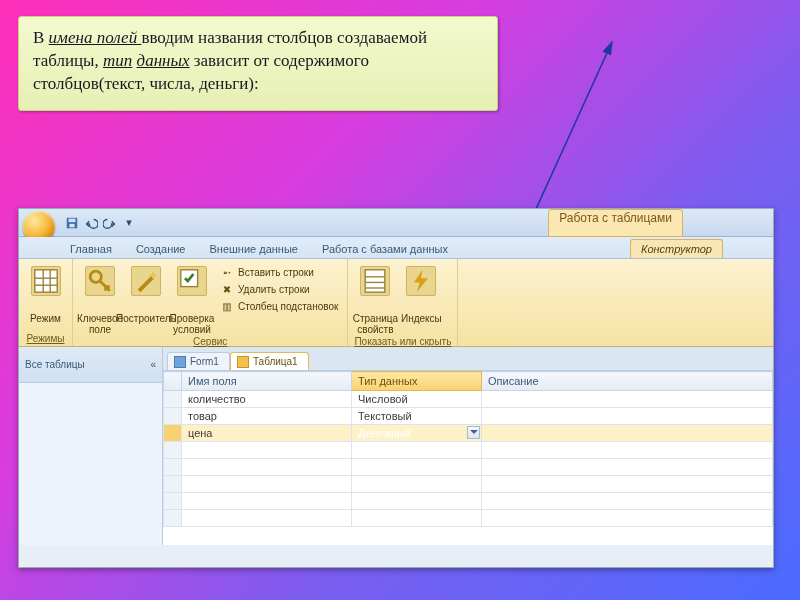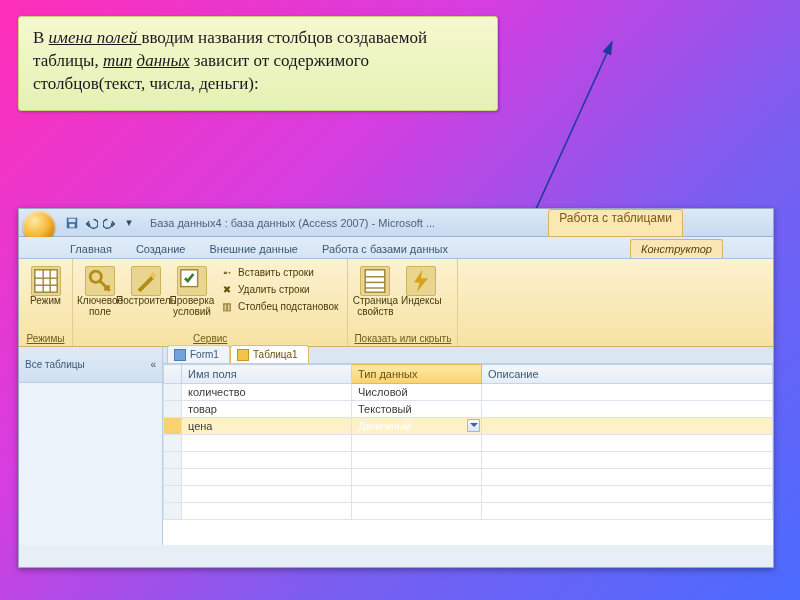--- a/index.html
+++ b/index.html
@@ -70,21 +70,21 @@
   .ribbon {
     height: 88px; background: linear-gradient(#fdf2d0,#f6e2a2);
     border-bottom: 1px solid #c9b36b; display: flex;
   }
   .rgroup {
     border-right: 1px solid #e1cd8f; display: flex; flex-direction: column;
     padding: 2px 6px 0 6px;
   }
   .rgroup .body { flex: 1; display: flex; align-items: flex-start; gap: 4px; padding-top: 3px; }
   .rgroup .lbl { text-align: center; font-size: 10px; color: #6f5b20; padding: 1px 0 2px 0; text-decoration: underline; }
-  .bigbtn { width: 42px; display: flex; flex-direction: column; align-items: center; gap: 0; padding-top: 2px; }
+  .bigbtn { width: 42px; display: flex; flex-direction: column; align-items: center; gap: 18px; padding-top: 2px; }
   .bigbtn .bicon { width: 30px; height: 30px; background: #e9d58e; border: 1px solid #cdb35e; border-radius: 2px; display:flex;align-items:center;justify-content:center; }
   .bigbtn .btxt { font-size: 10px; color: #4a3a0c; text-align: center; line-height: 1.05; }
   .stack { display:flex; flex-direction:column; gap:1px; }
   .smbtn { display:flex; align-items:center; gap:4px; font-size:10px; color:#4a3a0c; padding:1px 3px; white-space:nowrap;}
   .smbtn .sicon { width:14px; height:14px; display:flex;align-items:center;justify-content:center;color:#6a520f;}
 
   
   .secbar {
     height: 22px; background: #fef7dd; border-bottom: 1px solid #e2d49a;
     display: flex; align-items: center; padding: 0 6px; gap: 6px; font-size: 10px; color: #5a4a14;
@@ -102,21 +102,21 @@
     width: 144px; background:#e9f0f9; border-right:1px solid #b9cde2; display:flex; flex-direction:column;
   }
   .navhdr {
     height:36px; background:linear-gradient(#dfeaf6,#cfe0f1); border-bottom:1px solid #b9cde2;
     display:flex; align-items:center; justify-content:space-between; padding:0 6px; font-size:10px; color:#3b5878;
   }
   .navbody { flex:1; background:#edf3fa; }
 
   .main { flex:1; background:#e7eef7; display:flex; flex-direction:column; }
   .obj-tabs {
-    height:17px; display:flex; align-items:flex-end; gap:0; padding-left:4px; background:#dbe6f3;
+    height:24px; display:flex; align-items:flex-end; gap:0; padding-left:4px; background:#dbe6f3;
     border-bottom:1px solid #b9cde2;
   }
   .obj-tab {
     display:flex; align-items:center; gap:4px; padding:2px 10px 2px 6px; height:18px;
     background:#f0f4fa; border:1px solid #b9cde2; border-bottom:none; border-radius:3px 3px 0 0;
     font-size:10px; color:#3b5878;
   }
   .obj-tab.active { background:#fff; border-color:#e3b95e; color:#6b520e; }
   .obj-tab .tico { width:12px; height:12px; background:#6fa3da; border:1px solid #4b7db0; }
   .obj-tab.active .tico { background:#f4c24b; border-color:#c6951d; }
@@ -174,21 +174,20 @@
           </svg>
         </div>
       <div class="ic">
           <svg class="ic-svg" viewBox="0 0 16 16">
             <path d="M5 4a5 5 0 1 0 5 5h3" fill="none" stroke="#28527a" stroke-width="1.6"></path>
             <path d="M10 6l3 3-3 3" fill="none" stroke="#28527a" stroke-width="1.6"></path>
           </svg>
         </div>
       <div class="ic">▾</div>
     </div>
-    <div class="title-text">База данных4 : база данных (Access 2007) - Microsoft ...</div>
     <div class="context-tab">Работа с таблицами</div>
   </div>
 
   <div class="ribbon-tabs">
     <div class="rtab">Главная</div>
     <div class="rtab">Создание</div>
     <div class="rtab">Внешние данные</div>
     <div class="rtab">Работа с базами данных</div>
     <div class="rtab active" style="margin-left:auto; margin-right:50px;font-style:italic;">Конструктор</div>
   </div>

